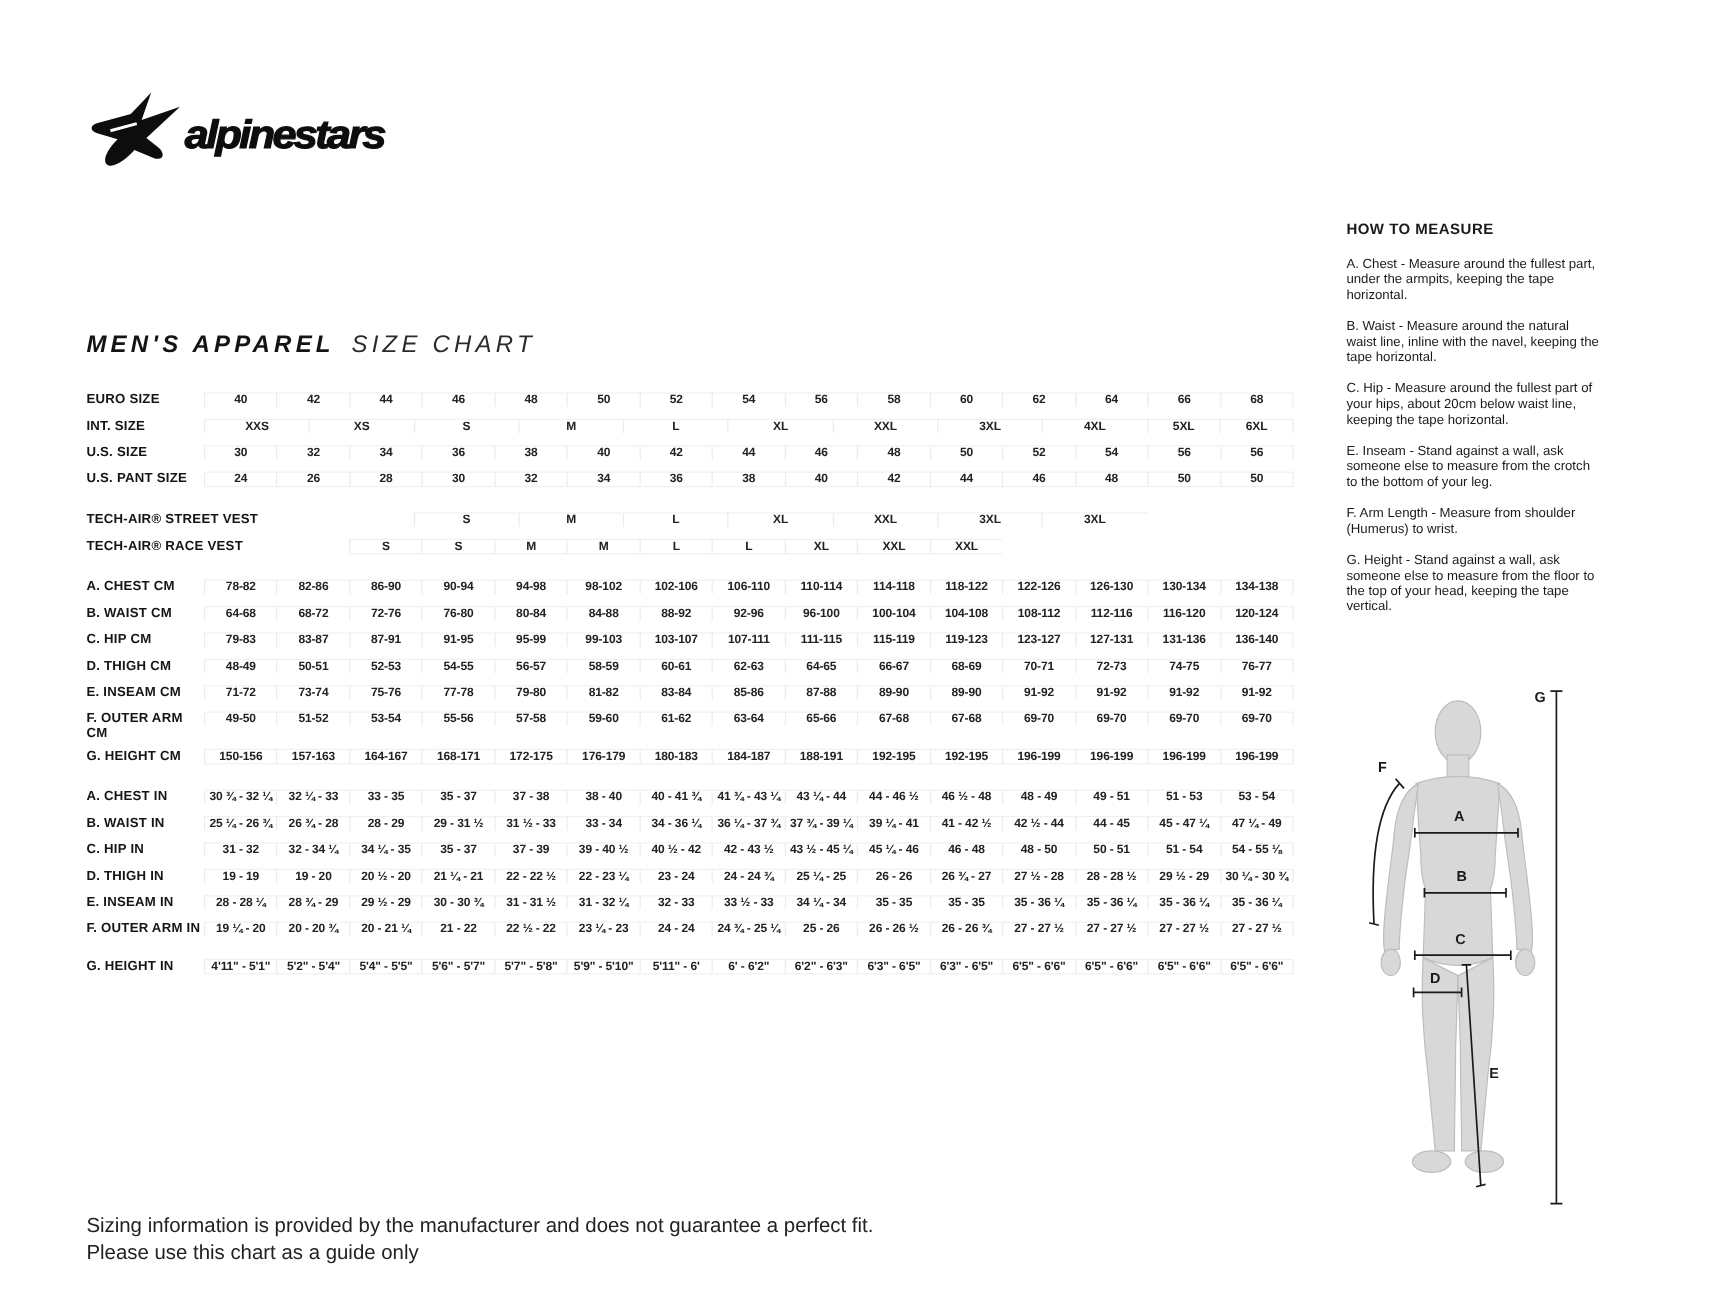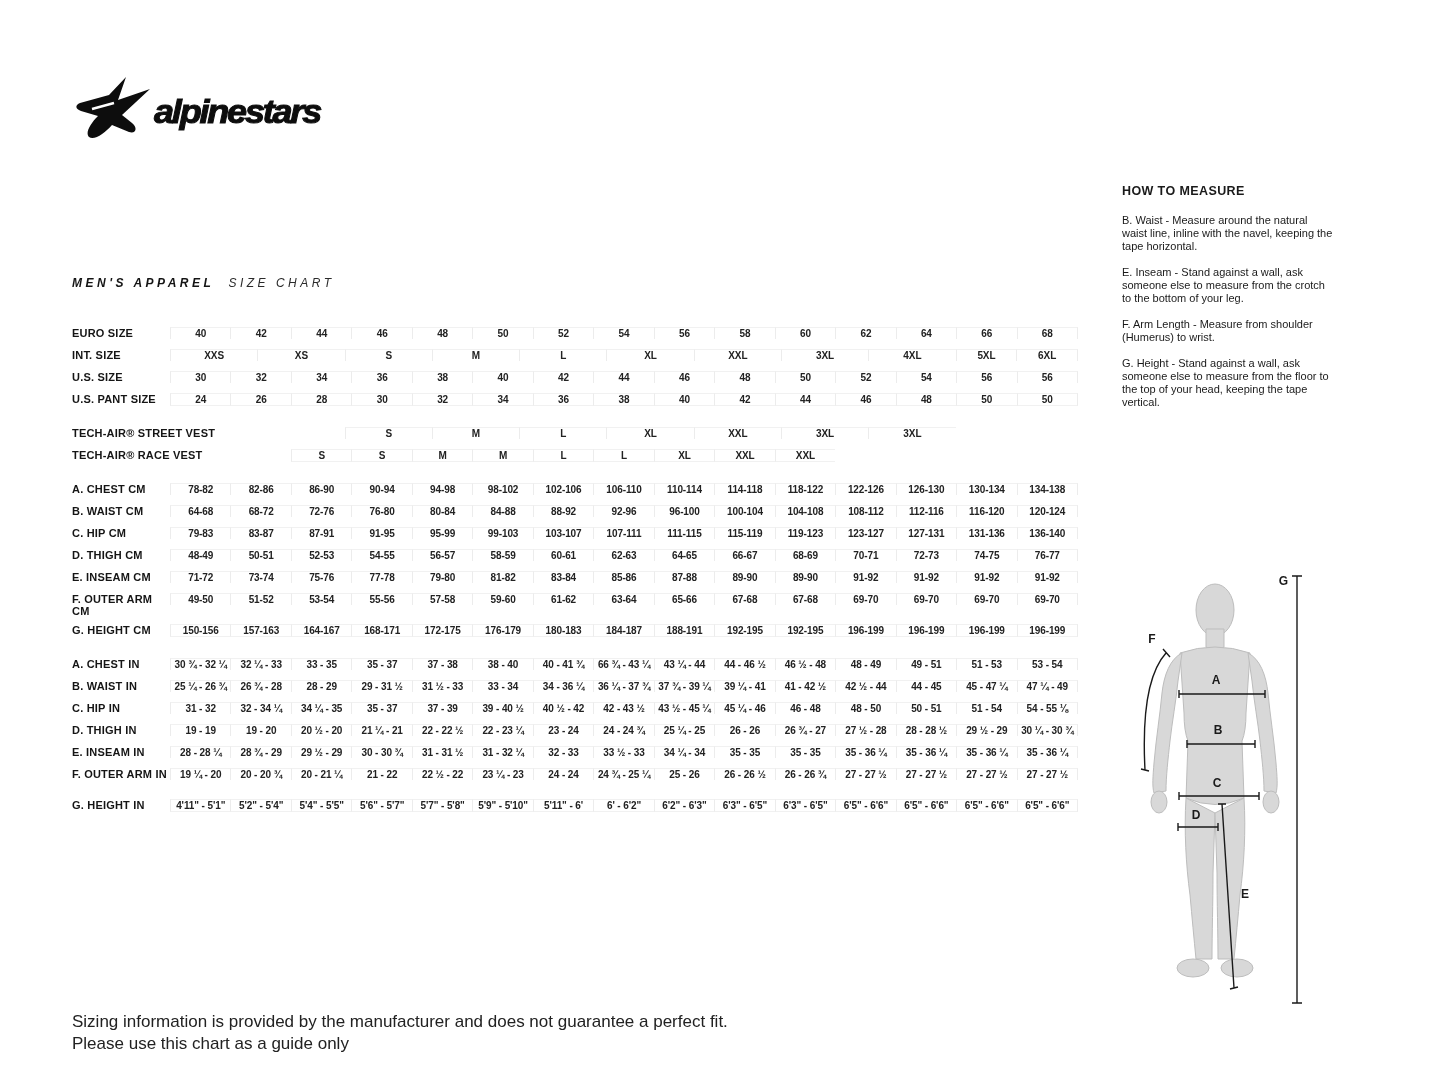--- a/index.html
+++ b/index.html
@@ -3,21 +3,21 @@
 <meta charset="utf-8">
 <style>
   html,body{margin:0;padding:0;background:#ffffff;}
   #page{position:relative;width:1440px;height:1080px;background:#ffffff;overflow:hidden;
         font-family:"Liberation Sans", sans-serif;color:#111;}
 
   
   #logo{position:absolute;left:74px;top:76px;width:260px;height:64px;}
 
   
-  #title{position:absolute;left:72px;top:276px;font-size:12px;font-style:italic;
+  #title{position:absolute;left:72px;top:276px;font-size:20px;font-style:italic;
          letter-spacing:3.5px;white-space:nowrap;color:#141414;}
   #title .main{font-weight:700;margin-right:14px;}
   #title .sub{font-weight:400;color:#2a2a2a;}
 
   
   #size-table{position:absolute;left:72px;top:327px;width:1006px;}
   .tsection{margin-bottom:12px;}
   .trow{display:flex;align-items:flex-start;height:22px;}
   .trow.tall{height:31px;}
   .tlabel{flex:0 0 98px;width:98px;display:flex;align-items:center;
@@ -293,21 +293,21 @@
       <div class="tsection">
         <div class="trow">
           <div class="tlabel">A. CHEST IN</div>
           <div class="tcell">30 ¾ - 32 ¼</div>
           <div class="tcell">32 ¼ - 33</div>
           <div class="tcell">33 - 35</div>
           <div class="tcell">35 - 37</div>
           <div class="tcell">37 - 38</div>
           <div class="tcell">38 - 40</div>
           <div class="tcell">40 - 41 ¾</div>
-          <div class="tcell">66 ¾ - 43 ¼</div>
+          <div class="tcell">41 ¾ - 43 ¼</div>
           <div class="tcell">43 ¼ - 44</div>
           <div class="tcell">44 - 46 ½</div>
           <div class="tcell">46 ½ - 48</div>
           <div class="tcell">48 - 49</div>
           <div class="tcell">49 - 51</div>
           <div class="tcell">51 - 53</div>
           <div class="tcell">53 - 54</div>
         </div>
         <div class="trow">
           <div class="tlabel">B. WAIST IN</div>
@@ -415,21 +415,23 @@
           <div class="tcell">6'5" - 6'6"</div>
           <div class="tcell">6'5" - 6'6"</div>
           <div class="tcell">6'5" - 6'6"</div>
           <div class="tcell">6'5" - 6'6"</div>
         </div>
       </div>
     </div>
 
   <div id="measure">
     <h3>HOW TO MEASURE</h3>
+    <p>A. Chest - Measure around the fullest part, under the armpits, keeping the tape horizontal.</p>
     <p>B. Waist - Measure around the natural waist line, inline with the navel, keeping the tape horizontal.</p>
+    <p>C. Hip - Measure around the fullest part of your hips, about 20cm below waist line, keeping the tape horizontal.</p>
     <p>E. Inseam - Stand against a wall, ask someone else to measure from the crotch to the bottom of your leg.</p>
     <p>F. Arm Length - Measure from shoulder (Humerus) to wrist.</p>
     <p>G. Height - Stand against a wall, ask someone else to measure from the floor to the top of your head, keeping the tape vertical.</p>
   </div>
 
   <svg id="figure" viewBox="0 0 310 452">
     <g fill="#d8d8d8" stroke="#bdbdbd" stroke-width="1">
 
       <ellipse cx="85" cy="47" rx="19" ry="26"></ellipse>
       <path d="M76,66 L76,84 Q85,92 94,84 L94,66 Z"></path>

